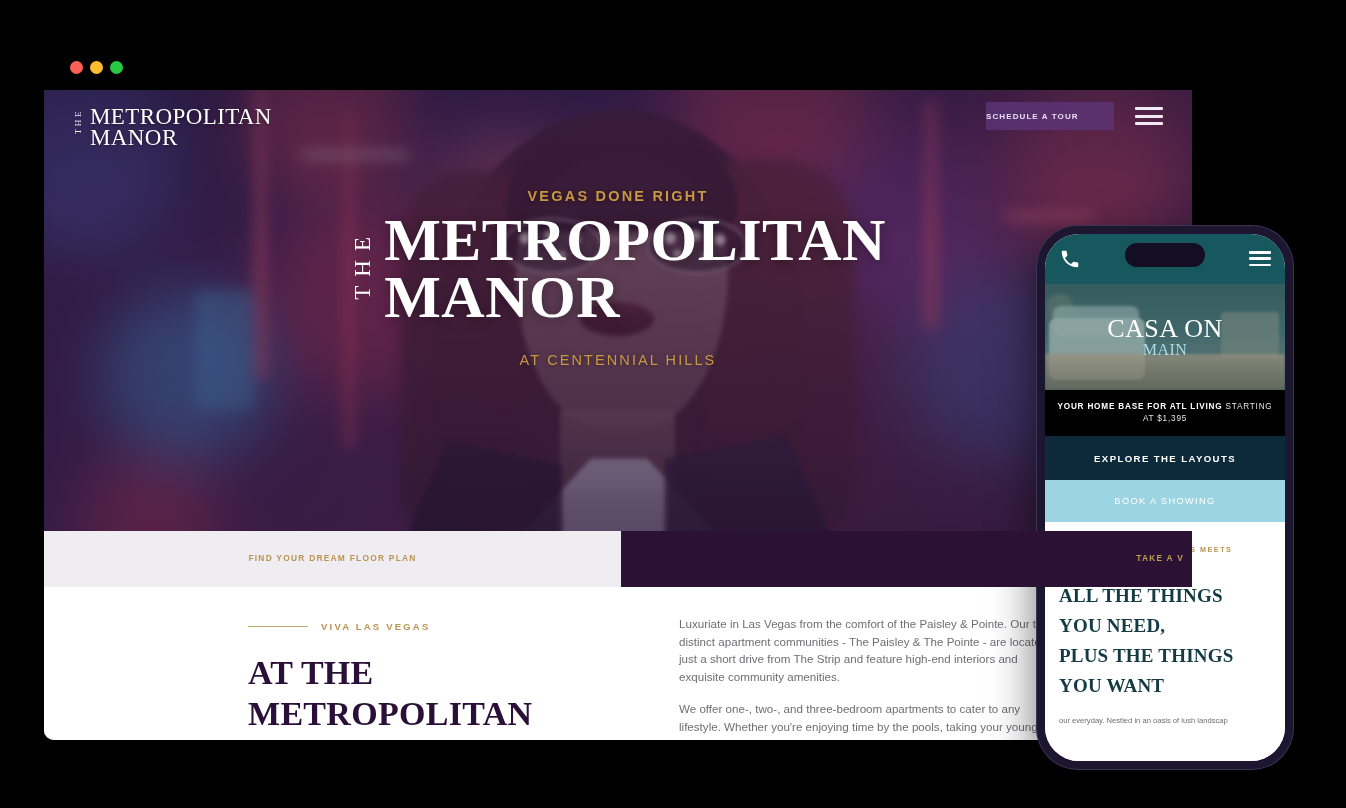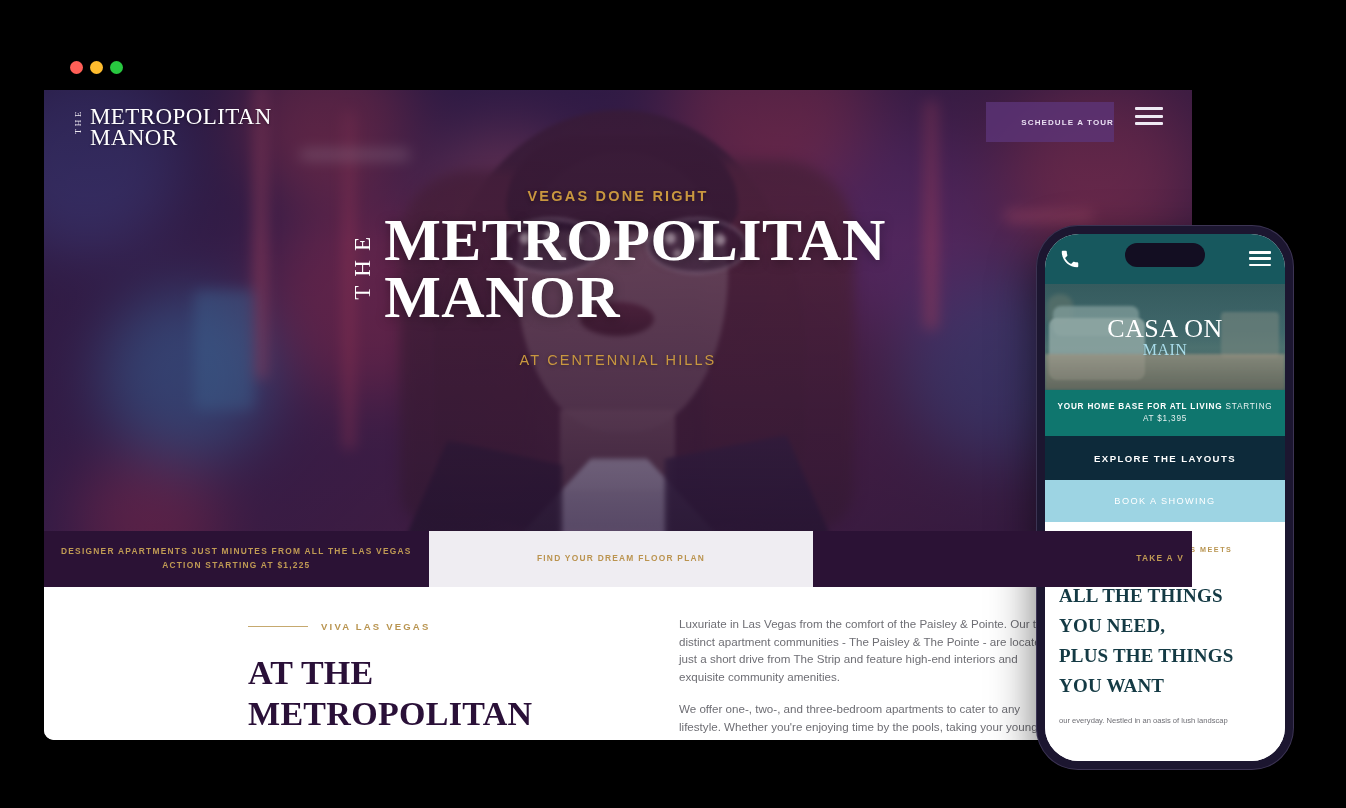--- a/index.html
+++ b/index.html
@@ -91,22 +91,22 @@
         clip-path:polygon(0 20%,70% 0,100% 100%,0 100%);}
   .hero-tint{position:absolute;inset:0;
     background:linear-gradient(180deg,rgba(40,22,62,.62) 0%,rgba(48,24,66,.42) 35%,rgba(45,22,60,.55) 100%);}
 
   .hero-topbar{position:absolute;left:0;top:0;width:1148px;height:66px;z-index:6;}
   .logo{position:absolute;left:30px;top:16px;display:flex;align-items:flex-start;color:#fff;}
   .logo-the{writing-mode:vertical-rl;transform:rotate(180deg);
       font-family:"Liberation Serif", serif;font-size:9px;letter-spacing:2.6px;line-height:1;margin-top:3px;color:#ece7f0;}
   .logo-name{font-family:"Liberation Serif", serif;font-size:23px;line-height:0.93;letter-spacing:.4px;
       color:#fff;margin-left:7px;white-space:pre-line;text-shadow:0 1px 3px rgba(0,0,0,.35);}
-  .tour-btn{position:absolute;right:78px;top:12px;width:128px;height:40px;
-      background:rgba(92,52,120,.78);display:flex;align-items:center;justify-content:flex-end;cursor:pointer;margin-left:12px;}
+  .tour-btn{position:absolute;right:78px;top:12px;width:128px;height:28px;
+      background:rgba(92,52,120,.78);display:flex;align-items:center;justify-content:flex-start;cursor:pointer;margin-left:12px;}
   .tour-btn span{font-size:8px;letter-spacing:1.1px;color:#e9dff2;font-weight:700;}
   .burger{position:absolute;right:29px;top:17px;width:28px;height:18px;display:flex;flex-direction:column;justify-content:space-between;cursor:pointer;}
   .burger i{display:block;height:3px;background:#efeaf4;border-radius:1px;}
 
   .hero-center{position:absolute;left:0;top:0;width:1148px;height:375px;z-index:5;
       display:flex;flex-direction:column;align-items:center;justify-content:center;}
   .eyebrow{font-size:14.5px;letter-spacing:2.2px;font-weight:700;color:#c9973f;margin-bottom:8px;text-shadow:0 1px 4px rgba(0,0,0,.35);}
   .hero-title-row{display:flex;align-items:flex-start;}
   .hero-the{writing-mode:vertical-rl;transform:rotate(180deg);
       font-family:"Liberation Serif", serif;font-size:23px;letter-spacing:9px;color:#fff;margin-right:8px;margin-top:16px;}
@@ -150,21 +150,21 @@
        linear-gradient(180deg,rgba(18,70,78,.62),rgba(20,85,92,.66)),
        linear-gradient(180deg,#6f7d78 0%,#8d9490 45%,#b3ab9a 60%,#7d7468 100%);}
   .sofa{position:absolute;left:4px;top:34px;width:96px;height:62px;background:#8fa7a4;border-radius:8px;filter:blur(1.2px);opacity:.85;}
   .sofa2{position:absolute;left:8px;top:22px;width:86px;height:30px;background:#7e9a98;border-radius:8px;filter:blur(1.4px);opacity:.8;}
   .plant{position:absolute;left:2px;top:10px;width:26px;height:34px;background:#57706a;border-radius:12px;filter:blur(2px);opacity:.8;}
   .cab{position:absolute;right:6px;top:28px;width:58px;height:46px;background:#6f827c;border-radius:4px;filter:blur(1.6px);opacity:.7;}
   .floor{position:absolute;left:0;bottom:0;width:100%;height:36px;background:linear-gradient(180deg,#98917f,#6f6a5c);filter:blur(1.4px);opacity:.75;}
   .ph-hero-title{position:absolute;inset:0;display:flex;flex-direction:column;align-items:center;justify-content:center;z-index:3;}
   .ph-hero-title .l1{font-family:"Liberation Serif", serif;font-size:26px;color:#fff;letter-spacing:.5px;line-height:1.06;}
   .ph-hero-title .l2{font-family:"Liberation Serif", serif;font-size:16px;color:#a9dcea;letter-spacing:.5px;line-height:1.06;}
-  .ph-band{position:absolute;left:0;top:156px;width:100%;min-height:46px;background:#0f766e;
+  .ph-band{position:absolute;left:0;top:156px;width:100%;min-height:46px;background:#000000;
      display:flex;align-items:center;justify-content:center;text-align:center;padding:6px 8px;box-sizing:border-box;}
   .ph-band span{font-size:8.2px;letter-spacing:.8px;color:#ffffff;line-height:1.5;}
   .ph-band .bold{font-weight:700;}
   .ph-band .thin{opacity:.9;}
   .ph-cta1{position:absolute;left:0;top:202px;width:100%;height:44px;background:#0d2a3a;
      display:flex;align-items:center;justify-content:center;cursor:pointer;}
   .ph-cta1 span{font-size:9.6px;letter-spacing:1.4px;font-weight:700;color:#fff;}
   .ph-cta2{position:absolute;left:0;top:246px;width:100%;height:42px;background:#9dd4e3;
      display:flex;align-items:center;justify-content:center;cursor:pointer;}
   .ph-cta2 span{font-size:9.2px;letter-spacing:1.4px;color:#fff;}
@@ -242,23 +242,20 @@
           <div class="hero-title-row">
             <span class="hero-the">THE</span>
             <h1 class="hero-title" style="margin:0;">METROPOLITAN
 MANOR</h1>
           </div>
           <div class="sub">AT CENTENNIAL HILLS</div>
         </div>
       </div>
 
       <div class="ctastrip">
-        <div class="cta dark">
-          <span>DESIGNER APARTMENTS JUST MINUTES FROM ALL THE LAS VEGAS ACTION STARTING AT $1,225</span>
-        </div>
         <div class="cta light">
           <span>FIND YOUR DREAM FLOOR PLAN</span>
         </div>
         <div class="cta dark clip">
           <span>TAKE A V</span>
         </div>
       </div>
 
       <div class="content">
         <div class="col-left">

